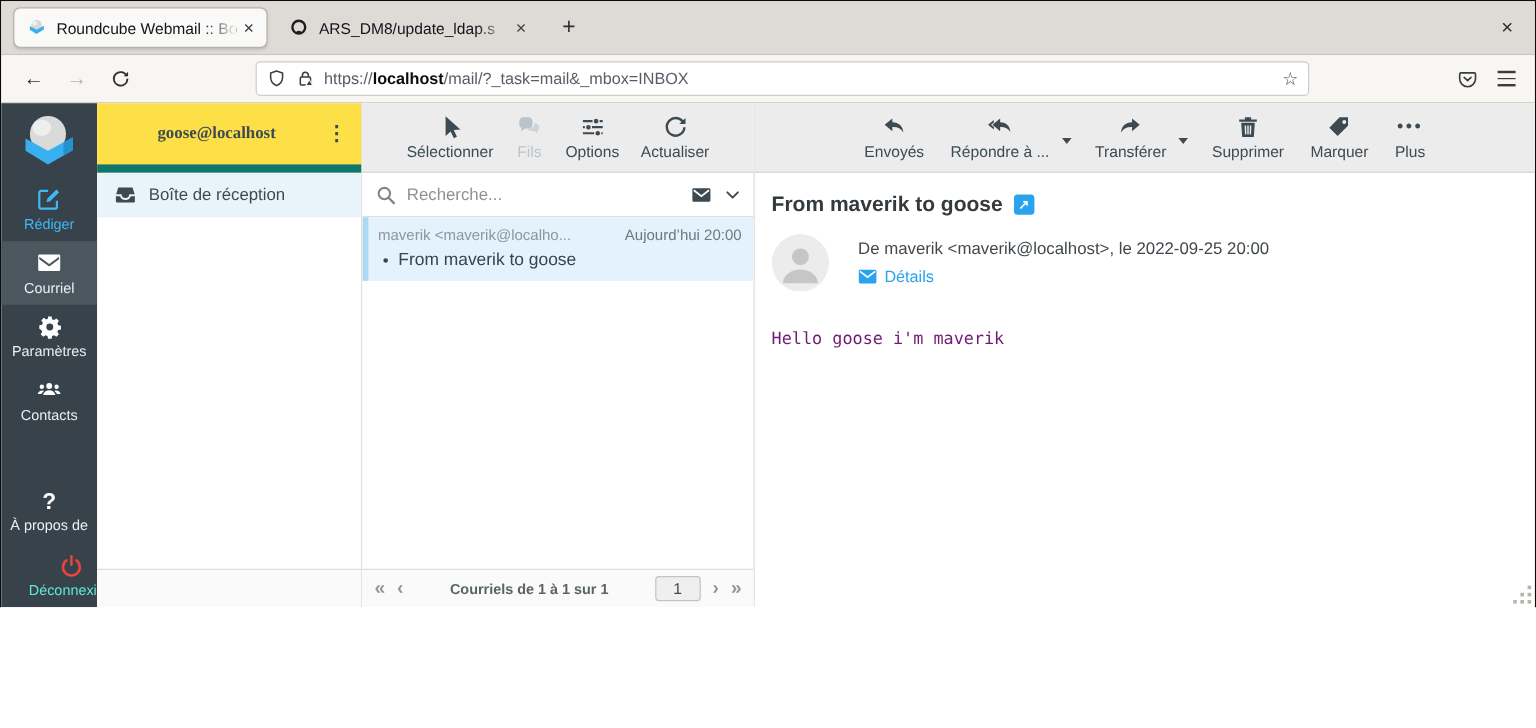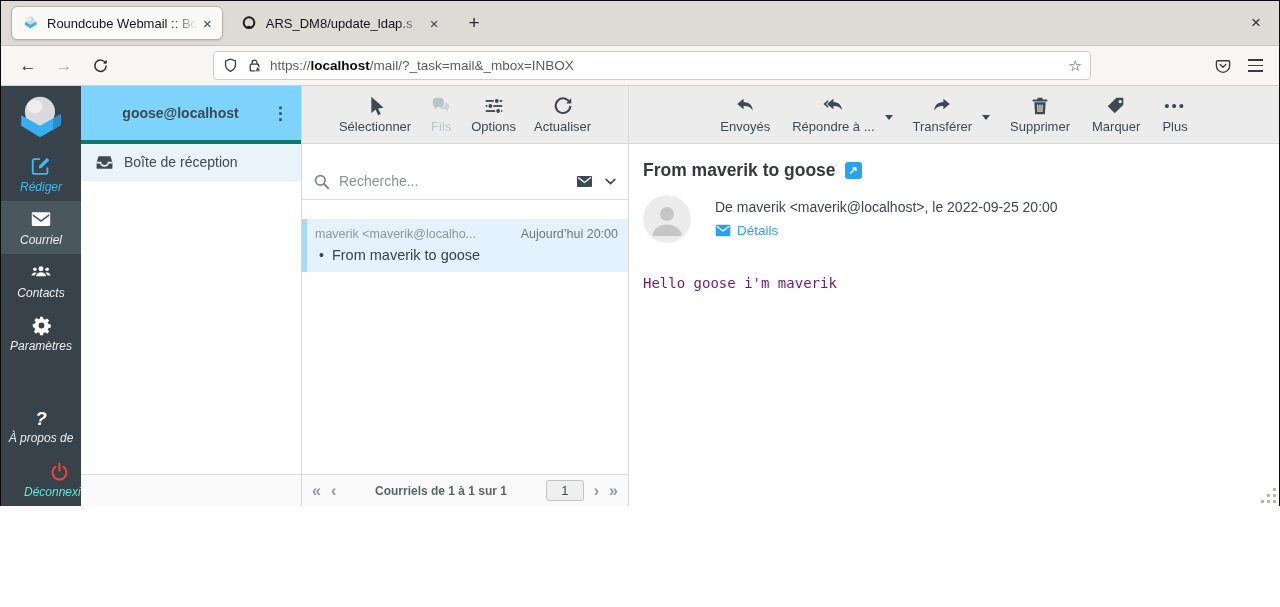--- a/index.html
+++ b/index.html
@@ -33,39 +33,39 @@
   .nav-right { margin-left:auto; display:flex; align-items:center; gap:16px; padding-right:4px; }
   .hamburger { display:flex; flex-direction:column; gap:3.5px; }
   .hamburger i { display:block; width:15px; height:1.8px; background:#3a3a40; }
 
   
   .app { flex:1; display:flex; min-height:0; }
 
   
   .taskmenu { width:80px; background:#37424a; display:flex; flex-direction:column; align-items:stretch; flex-shrink:0; }
   .logo { height:62px; display:flex; align-items:center; justify-content:center; padding-top:6px; }
-  .tm-item { height:53px; display:flex; flex-direction:column; align-items:center; justify-content:center; gap:3px; color:#eceff1; font-size:12px; cursor:default;font-style:italic; }
+  .tm-item { height:53px; display:flex; flex-direction:column; align-items:center; justify-content:center; gap:3px; color:#eceff1; font-size:12px; cursor:default; }
   .tm-item.selected { background:#4a575f; }
   .tm-item.accent { color:#3fb9f5; }
   .tm-item.danger { color:#5eead4;padding-left:36px; }
   .tm-spacer { flex:1; }
   .tm-q { font-size:19px; font-weight:bold; color:#fff; line-height:1; }
 
   
   .folders { width:221px; background:#fff; border-right:1px solid #d8d8d8; display:flex; flex-direction:column; flex-shrink:0; }
-  .f-header { height:58px; background:#7dd3fc; border-bottom:4px solid #0f766e; display:flex; align-items:center; padding:0 10px; }
+  .f-header { height:58px; background:#fde047; border-bottom:7px solid #0f766e; display:flex; align-items:center; padding:0 10px;font-family:Liberation Serif, serif; }
   .account { flex:1; text-align:center; font-size:14px; font-weight:bold; color:#3d4a52; }
   .kebab { font-size:17px; font-weight:bold; color:#3d4a52; letter-spacing:0; padding:0 2px; }
   .f-row { height:37px; display:flex; align-items:center; gap:10px; padding:0 14px; border-bottom:1px solid #efefef; font-size:14px; color:#3d4a52; }
   .f-row.selected { background:#e9f3fa; }
   .f-spacer { flex:1; }
   .f-footer { height:32px; border-top:1px solid #ddd; background:#fafafa; }
 
   
-  .msglist { width:327px; background:#fff; border-right:1px solid #d8d8d8; display:flex; flex-direction:column; flex-shrink:0;gap:19px; }
+  .msglist { width:327px; background:#fff; border-right:1px solid #d8d8d8; display:flex; flex-direction:column; flex-shrink:0; }
   .l-toolbar { height:58px; background:#ececec; border-bottom:1px solid #d8d8d8; display:flex; align-items:center; justify-content:center; gap:14px; }
   .tb-btn { display:flex; flex-direction:column; align-items:center; gap:2px; font-size:13px; color:#3d4a52; padding:0 2px; }
   .tb-btn.disabled { color:#bcc6cc; }
   .searchbar { height:37px; border-bottom:1px solid #ddd; display:flex; align-items:center; gap:8px; padding:0 10px; }
   .search-input { flex:1; border:none; outline:none; font-size:14px; color:#3d4a52; background:transparent; font-family:"Liberation Sans",sans-serif; }
   .search-input::placeholder { color:#8b9196; }
   .rows { flex:1; overflow:hidden; }
   .msg-row { padding:8px 10px 9px 8px; background:#e3f2fc; border-left:5px solid #a9d9f3; }
   .line1 { display:flex; justify-content:space-between; font-size:12.5px; margin-bottom:6px; }
   .m-sender { color:#8e979c; overflow:hidden; white-space:nowrap; }
@@ -197,39 +197,39 @@
         <span>
           <svg width="22" height="22" viewBox="0 0 24 24">
               <rect x="2" y="4.5" width="20" height="15" rx="1.2" fill="#fff"></rect>
               <path d="m3 6.5 9 6.7 9-6.7v2.3L12 15.4 3 8.8z" fill="#4a575f"></path>
             </svg>
         </span>
         <span>Courriel</span>
       </div>
       <div class="tm-item">
         <span>
+          <svg width="21" height="21" viewBox="0 0 24 24">
+              <path d="M10.3 2h3.4l.5 2.6 1.9.8 2.2-1.5 2.4 2.4-1.5 2.2.8 1.9 2.6.5v3.4l-2.6.5-.8 1.9 1.5 2.2-2.4 2.4-2.2-1.5-1.9.8-.5 2.6h-3.4l-.5-2.6-1.9-.8-2.2 1.5-2.4-2.4 1.5-2.2-.8-1.9L2 13.7v-3.4l2.6-.5.8-1.9L3.9 5.7l2.4-2.4 2.2 1.5 1.9-.8z" fill="#fff"></path>
+              <circle cx="12" cy="12" r="3.3" fill="#37424a"></circle>
+            </svg>
+        </span>
+        <span>Paramètres</span>
+      </div>
+      <div class="tm-item">
+        <span>
           <svg width="24" height="22" viewBox="0 0 24 24" fill="#fff">
               <circle cx="12" cy="8.4" r="2.7"></circle>
               <path d="M6.4 16.6c.6-2.7 2.9-4.3 5.6-4.3s5 1.6 5.6 4.3z"></path>
               <circle cx="5.3" cy="9" r="2"></circle>
               <path d="M1.6 15.7c.5-2 2-3.2 4-3.2.6 0 1.1.1 1.6.3-1.2 1-2.1 2.4-2.4 2.9z"></path>
               <circle cx="18.7" cy="9" r="2"></circle>
               <path d="M22.4 15.7c-.5-2-2-3.2-4-3.2-.6 0-1.1.1-1.6.3 1.2 1 2.1 2.4 2.4 2.9z"></path>
             </svg>
         </span>
         <span>Contacts</span>
-      </div>
-      <div class="tm-item">
-        <span>
-          <svg width="21" height="21" viewBox="0 0 24 24">
-              <path d="M10.3 2h3.4l.5 2.6 1.9.8 2.2-1.5 2.4 2.4-1.5 2.2.8 1.9 2.6.5v3.4l-2.6.5-.8 1.9 1.5 2.2-2.4 2.4-2.2-1.5-1.9.8-.5 2.6h-3.4l-.5-2.6-1.9-.8-2.2 1.5-2.4-2.4 1.5-2.2-.8-1.9L2 13.7v-3.4l2.6-.5.8-1.9L3.9 5.7l2.4-2.4 2.2 1.5 1.9-.8z" fill="#fff"></path>
-              <circle cx="12" cy="12" r="3.3" fill="#37424a"></circle>
-            </svg>
-        </span>
-        <span>Paramètres</span>
       </div>
       <div class="tm-spacer"></div>
       <div class="tm-item">
         <span class="tm-q">?</span>
         <span>À propos de</span>
       </div>
       <div class="tm-item danger">
         <span>
           <svg width="21" height="21" viewBox="0 0 24 24">
               <path d="M7.3 6.8a8 8 0 1 0 9.4 0" fill="none" stroke="#e8453c" stroke-width="2.4" stroke-linecap="round"></path>

